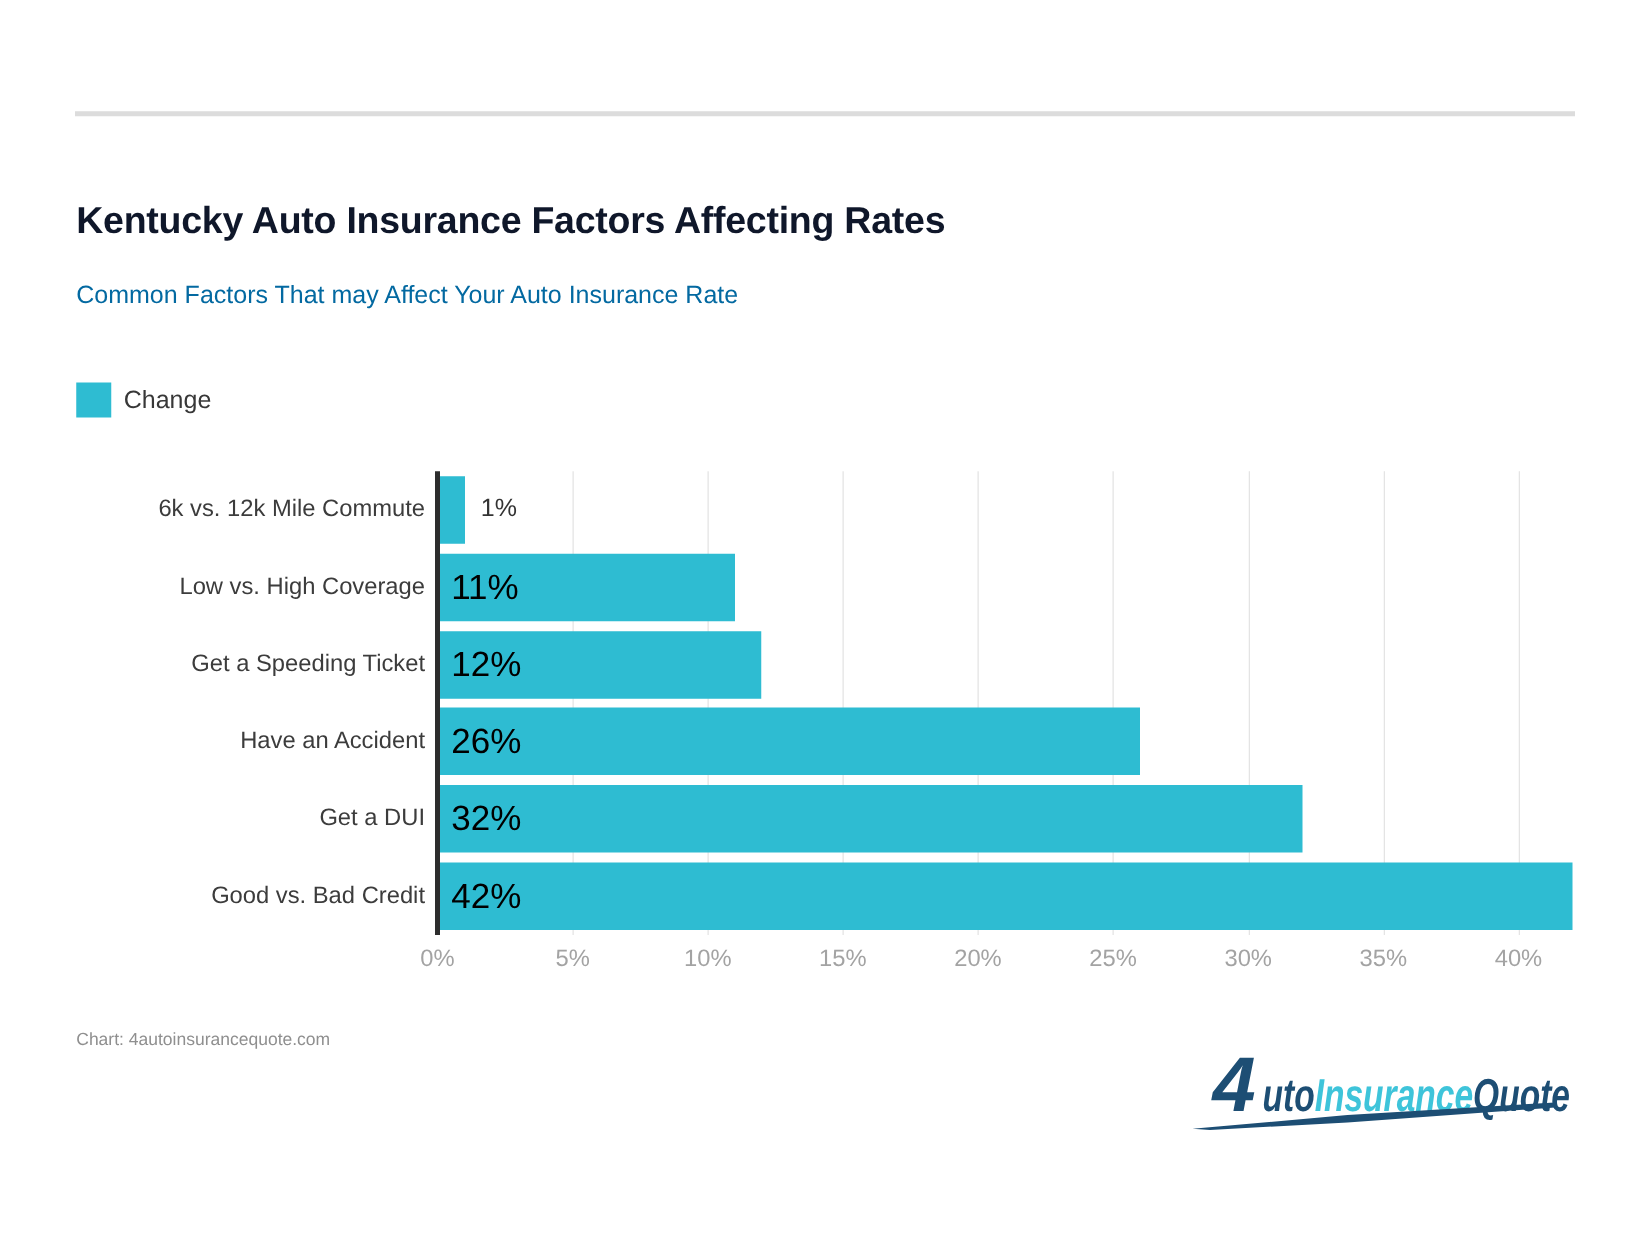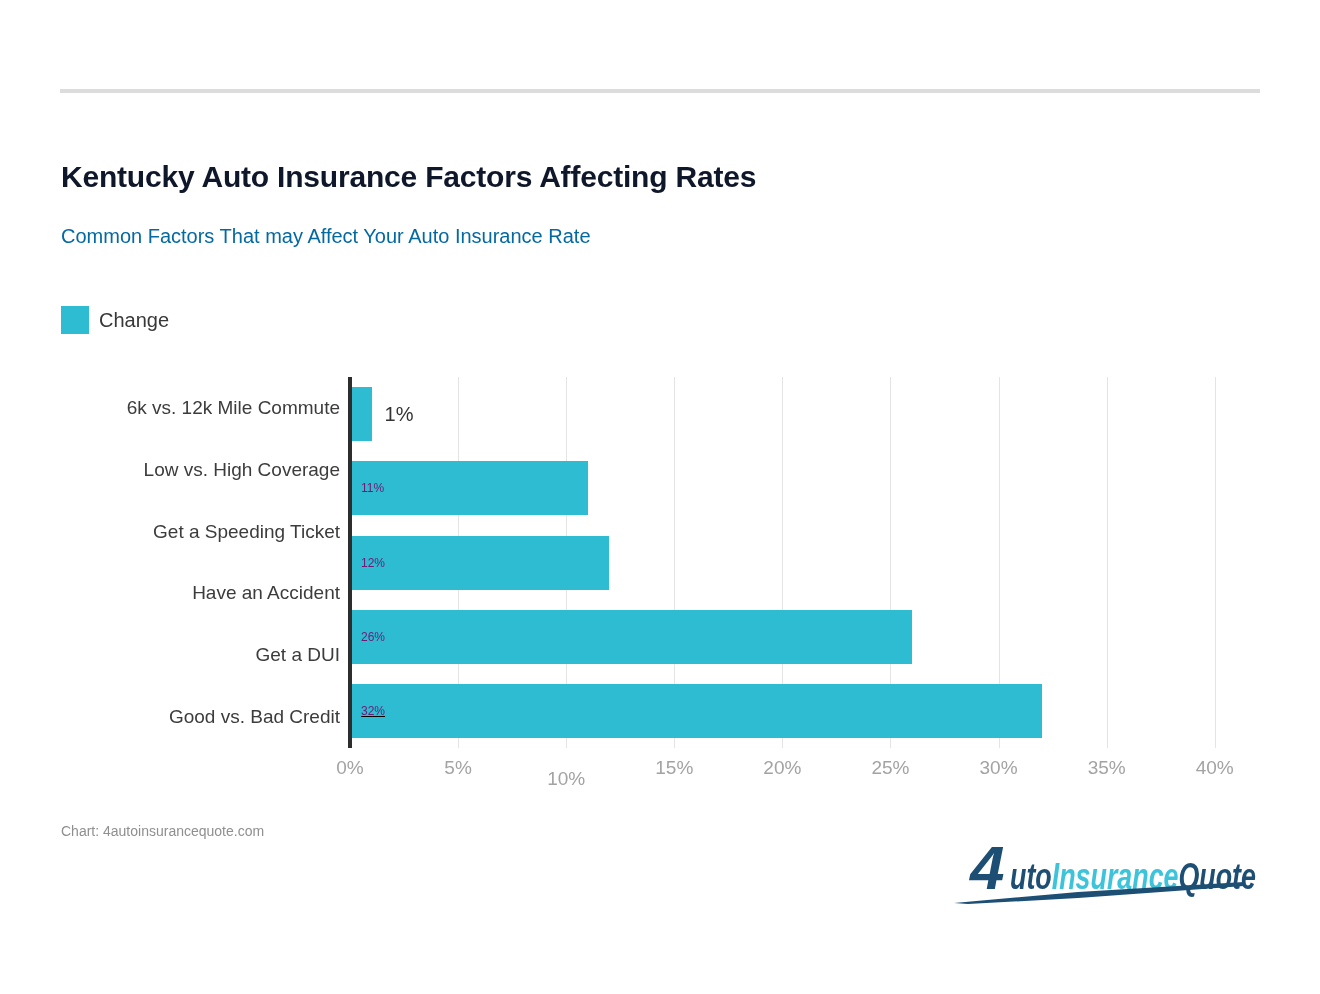--- a/index.html
+++ b/index.html
@@ -101,22 +101,22 @@
   .bar {
     height: 54px;
     background: #2EBCD2;
     display: flex;
     align-items: center;
     position: relative;
     z-index: 1;
   }
   .bar-value-inside {
     padding-left: 11px;
-    font-size: 12px;
-    color: #701a75;
+    font-size: 28px;
+    color: #000000;
     white-space: nowrap;
   }
   .bar-value-outside {
     margin-left: 13px;
     font-size: 20px;
     color: #333333;
     white-space: nowrap;
   }
   .ticks {
     position: absolute;
@@ -191,31 +191,36 @@
           <div class="bar" style="width: 28.5714%; background: rgb(46, 188, 210);">
             <span class="bar-value-inside">12%</span>
           </div>
         </div>
         <div class="bar-row">
           <div class="bar" style="width: 61.9048%; background: rgb(46, 188, 210);">
             <span class="bar-value-inside">26%</span>
           </div>
         </div>
         <div class="bar-row">
-          <div class="bar" style="width: 76.1905%; background: rgb(46, 188, 210); text-decoration: underline;">
+          <div class="bar" style="width: 76.1905%; background: rgb(46, 188, 210);">
             <span class="bar-value-inside">32%</span>
+          </div>
+        </div>
+        <div class="bar-row">
+          <div class="bar" style="width: 100%; background: rgb(46, 188, 210);">
+            <span class="bar-value-inside">42%</span>
           </div>
         </div>
       </div>
   </div>
 
   <div class="ticks">
       <span class="tick" style="left: 0%;">0%</span>
       <span class="tick" style="left: 11.9048%;">5%</span>
-      <span class="tick" style="left: 23.8095%; margin-top: 11px;">10%</span>
+      <span class="tick" style="left: 23.8095%;">10%</span>
       <span class="tick" style="left: 35.7143%;">15%</span>
       <span class="tick" style="left: 47.619%;">20%</span>
       <span class="tick" style="left: 59.5238%;">25%</span>
       <span class="tick" style="left: 71.4286%;">30%</span>
       <span class="tick" style="left: 83.3333%;">35%</span>
       <span class="tick" style="left: 95.2381%;">40%</span>
     </div>
 
   <div class="credit">Chart: 4autoinsurancequote.com</div>
 

